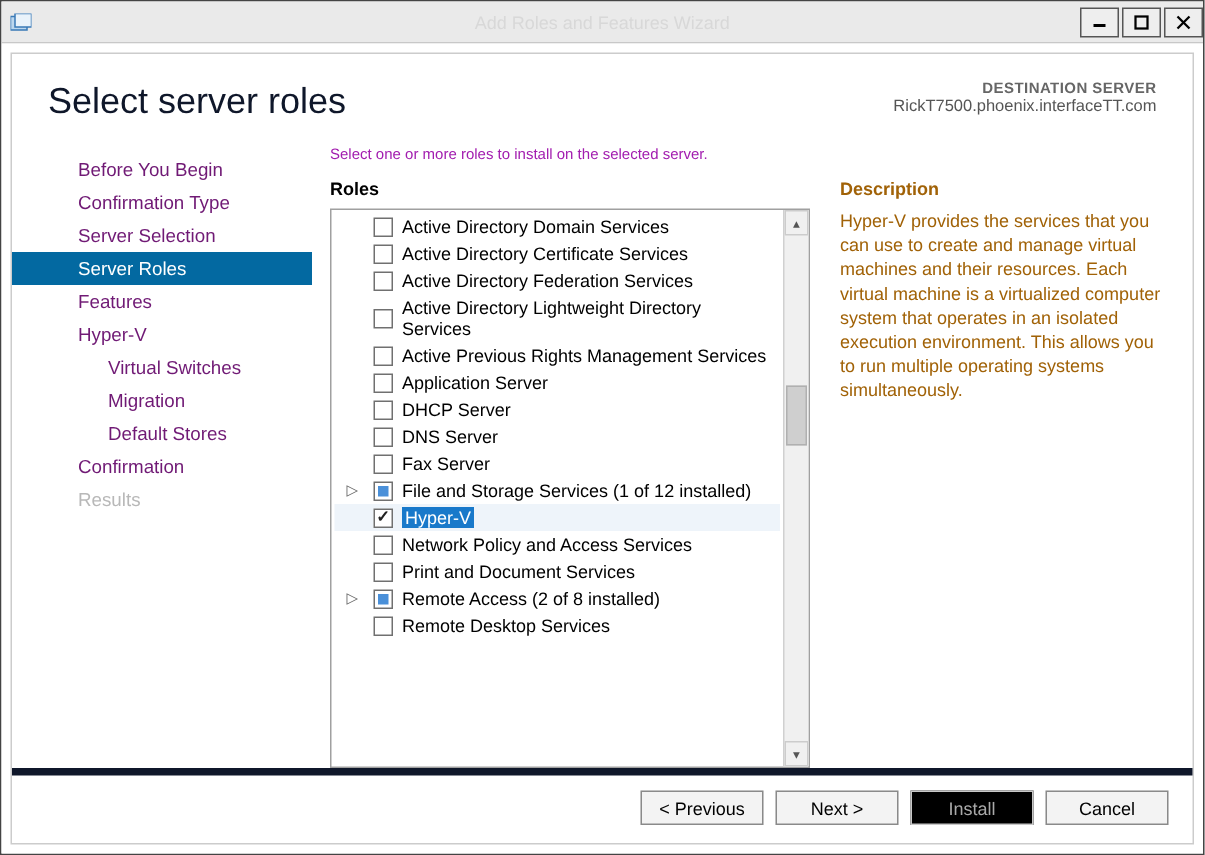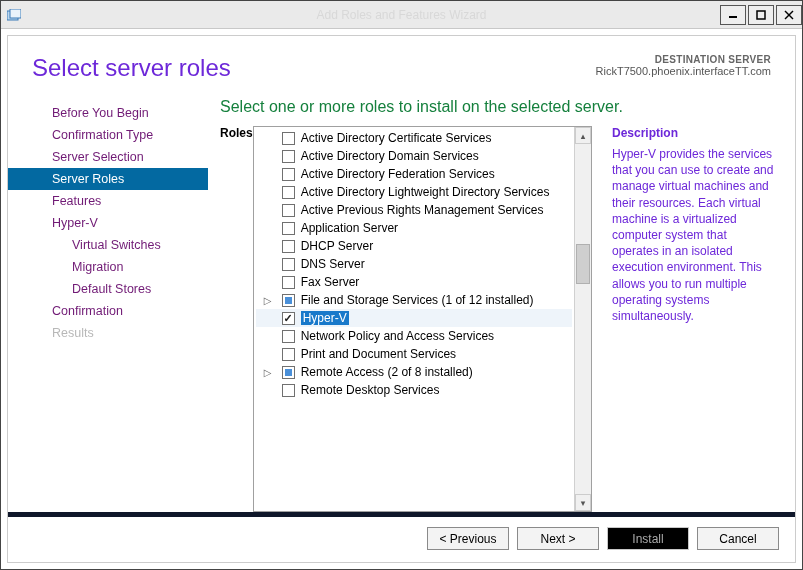--- a/index.html
+++ b/index.html
@@ -68,21 +68,21 @@
   .header {
     padding: 18px 24px 8px 24px;
     display: flex;
     justify-content: space-between;
     align-items: flex-start;
   }
   .header h1 {
     margin: 0;
     font-weight: 300;
     font-size: 24px;
-    color: #6d28d9;
+    color: #0f172a;
   }
   .dest {
     text-align: right;
     font-size: 11px;
     color: #555;
   }
   .dest .label { color: #666; font-size: 10px; letter-spacing: 0.3px; font-weight: bold; }
   .body {
     flex: 1;
     display: flex;
@@ -106,28 +106,28 @@
   }
   .nav-item.sub { padding-left: 64px; }
   .nav-item.disabled { color: #b8b8b8; }
   .main {
     flex: 1;
     display: flex;
     flex-direction: column;
     padding: 4px 20px 0 12px;
     overflow: hidden;
   }
-  .instruction { font-size: 16px; color: #15803d; margin: 4px 0 10px 0; }
+  .instruction { font-size: 10px; color: #a21caf; margin: 4px 0 10px 0; }
   .columns {
     flex: 1;
     display: flex;
     gap: 20px;
     overflow: hidden;
   }
-  .roles-col { width: 372px; display: flex; flex-direction: row; }
+  .roles-col { width: 320px; display: flex; flex-direction: column; }
   .col-title { font-weight: 600; margin-bottom: 6px; }
   .roles-box {
     border: 1px solid #a0a0a0;
     flex: 1;
     display: flex;
     overflow: hidden;
   }
   .roles-list {
     flex: 1;
     overflow: hidden;
@@ -193,21 +193,21 @@
   }
   .sb-track { flex: 1; position: relative; }
   .sb-thumb {
     position: absolute;
     left: 1px; right: 1px;
     top: 100px;
     height: 40px;
     background: #cfcfcf;
     border: 1px solid #b0b0b0;
   }
-  .desc-col { flex: 1; font-size: 12px; color: #6d28d9; }
+  .desc-col { flex: 1; font-size: 12px; color: #a16207; }
   .desc-body { line-height: 1.35; margin-top: 6px; }
   .footer {
     border-top: 5px solid #0f172a;
     padding: 10px 16px 12px 0;
     display: flex;
     justify-content: flex-end;
     gap: 8px;
   }
   .btn {
     min-width: 82px;
@@ -289,25 +289,25 @@
 
         <div class="main">
           <div class="instruction">Select one or more roles to install on the selected server.</div>
           <div class="columns">
             <div class="roles-col">
               <div class="col-title">Roles</div>
               <div class="roles-box">
                 <div class="roles-list" id="roles-list">
                     <div class="role-row">
                       <span class="cb "></span>
+                      <span class="role-label">Active Directory Domain Services</span>
+                    </div>
+                    <div class="role-row">
+                      <span class="cb "></span>
                       <span class="role-label">Active Directory Certificate Services</span>
-                    </div>
-                    <div class="role-row">
-                      <span class="cb "></span>
-                      <span class="role-label">Active Directory Domain Services</span>
                     </div>
                     <div class="role-row">
                       <span class="cb "></span>
                       <span class="role-label">Active Directory Federation Services</span>
                     </div>
                     <div class="role-row">
                       <span class="cb "></span>
                       <span class="role-label">Active Directory Lightweight Directory Services</span>
                     </div>
                     <div class="role-row">

